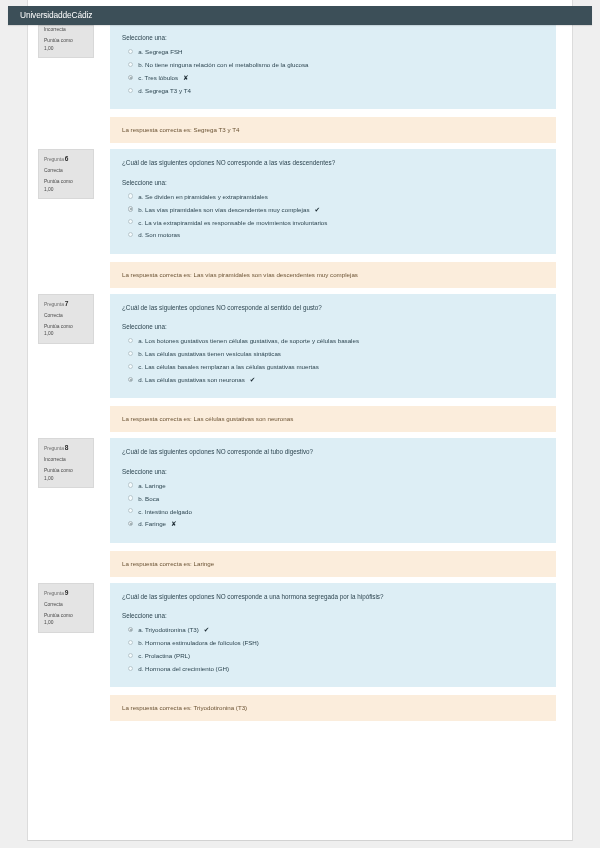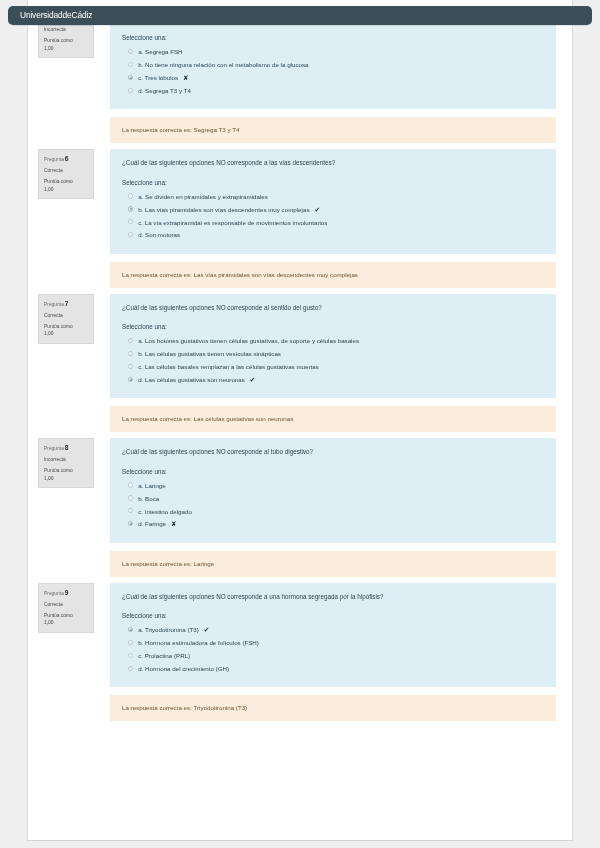--- a/index.html
+++ b/index.html
@@ -46,21 +46,21 @@
     left: 573px; top: 0; width: 27px; height: 848px;
     background: #efefef;
   }
 
   
   .site-header {
     position: absolute;
     left: 8px; top: 6px;
     width: 584px; height: 19px;
     background: #3c4f58;
-    border-radius: 5px;
+    border-radius: 0;
     box-shadow: 0 1px 1px rgba(0,0,0,.10);
     z-index: 40;
   }
   .site-header .brand {
     position: absolute;
     left: 12px; top: 4px;
     color: #ffffff;
     font-size: 8.4px;
     letter-spacing: -.15px;
     white-space: nowrap;

